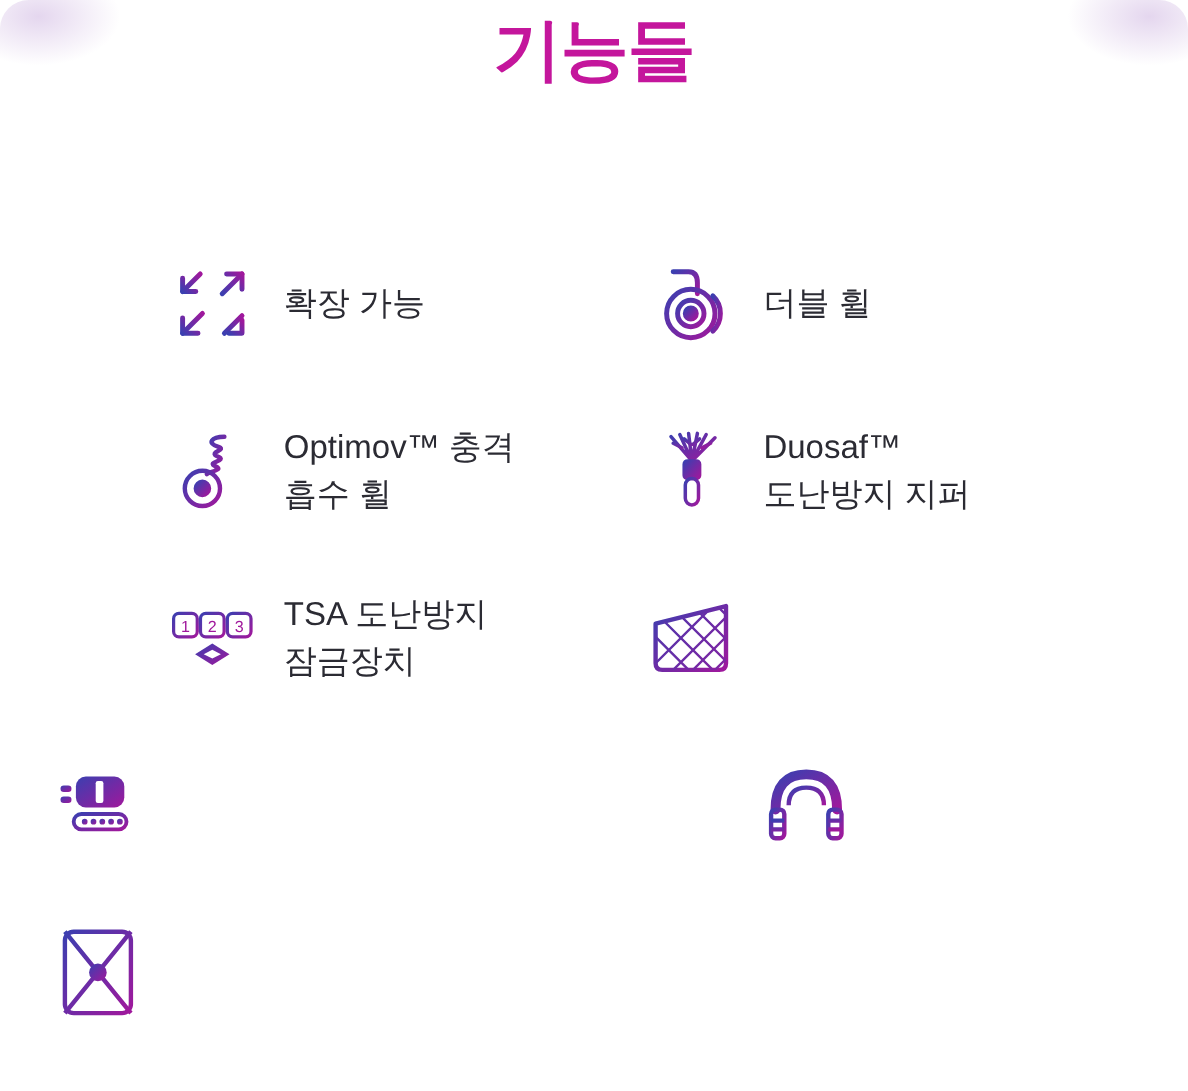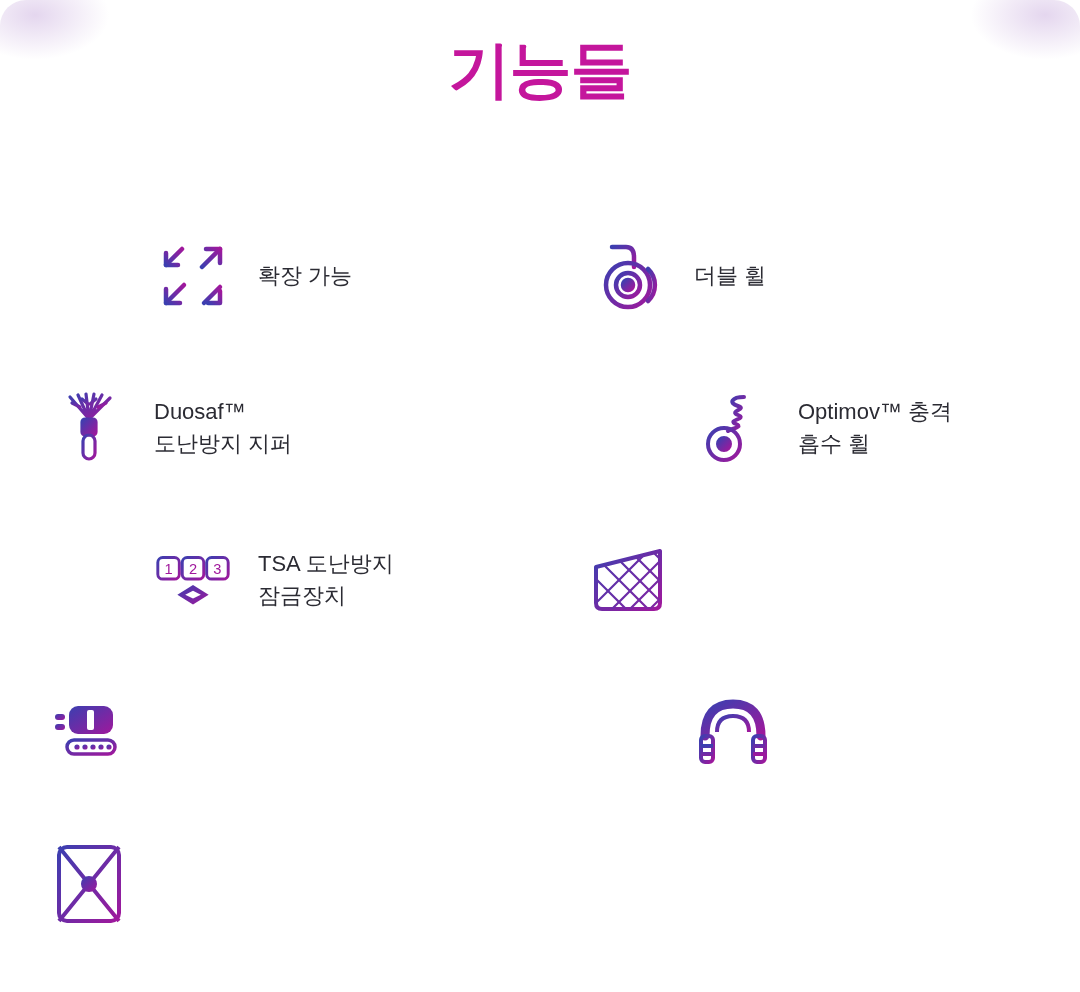--- a/index.html
+++ b/index.html
@@ -36,21 +36,21 @@
     background: radial-gradient(ellipse at 50% 50%, rgba(166,120,200,0.30), rgba(255,255,255,0) 70%);
     pointer-events: none;
   }
 
   .title {
     text-align: center;
     font-size: 62px;
     font-weight: 700;
     color: #c4169c;
     letter-spacing: -1px;
-    padding-top: 34px;
+    padding-top: 10px;
     line-height: 1.15;
   }
 
   .grid {
     position: absolute;
     top: 200px;
     left: 0;
     width: 1080px;
     display: grid;
     grid-template-columns: 540px 540px;
@@ -70,21 +70,21 @@
   .feature-icon {
     width: 86px;
     height: 86px;
     flex: 0 0 86px;
     display: flex;
     align-items: center;
     justify-content: center;
   }
   .feature-icon svg { display: block; }
   .feature-label {
-    font-size: 22px;
+    font-size: 30px;
     line-height: 1.45;
     color: #2b2b33;
     font-weight: 400;
     max-width: 300px;
     white-space: pre-line;
   }
   .feature.col-right .feature-label { max-width: 300px; }
 </style>
 </head>
 <body>
@@ -135,20 +135,40 @@
             <circle cx="38" cy="48" r="22"></circle>
             <circle cx="38" cy="48" r="12"></circle>
             <circle cx="38" cy="48" r="5" fill="url(#g2)"></circle>
             <path d="M58 32 A22 22 0 0 1 58 64"></path>
           </g>
         </svg>
       </span>
       <div class="feature-label">더블 휠</div>
     </div>
 
+    <div class="feature">
+      <span class="feature-icon">
+        <svg width="78" height="78" viewBox="0 0 78 78">
+          <defs>
+            <linearGradient id="g3" x1="0" y1="0" x2="1" y2="1">
+              <stop offset="0%" stop-color="#3b3fb0"></stop>
+                <stop offset="100%" stop-color="#a0189c"></stop>
+            </linearGradient>
+          </defs>
+          <g fill="none" stroke="url(#g3)" stroke-width="4" stroke-linecap="round">
+            <path d="M50 8 C38 8 34 14 44 17 C54 20 34 22 44 26 C54 30 32 31 42 35 C50 38 36 40 34 42"></path>
+            <circle cx="30" cy="55" r="16"></circle>
+            <circle cx="30" cy="55" r="6" fill="url(#g3)"></circle>
+          </g>
+        </svg>
+      </span>
+      <div class="feature-label">Optimov™ 충격
+흡수 휠</div>
+    </div>
+
     <div class="feature col-right">
       <span class="feature-icon">
         <svg width="78" height="78" viewBox="0 0 78 78">
           <defs>
             <linearGradient id="g4" x1="0" y1="0" x2="1" y2="1">
               <stop offset="0%" stop-color="#3b3fb0"></stop>
                 <stop offset="100%" stop-color="#a0189c"></stop>
             </linearGradient>
           </defs>
           <g fill="none" stroke="url(#g4)" stroke-width="3.2" stroke-linecap="round">
@@ -159,40 +179,20 @@
             <path d="M39 50 L39 64"></path>
           </g>
         </svg>
       </span>
       <div class="feature-label">Duosaf™
 도난방지 지퍼</div>
     </div>
 
     <div class="feature">
       <span class="feature-icon">
-        <svg width="78" height="78" viewBox="0 0 78 78">
-          <defs>
-            <linearGradient id="g3" x1="0" y1="0" x2="1" y2="1">
-              <stop offset="0%" stop-color="#3b3fb0"></stop>
-                <stop offset="100%" stop-color="#a0189c"></stop>
-            </linearGradient>
-          </defs>
-          <g fill="none" stroke="url(#g3)" stroke-width="4" stroke-linecap="round">
-            <path d="M50 8 C38 8 34 14 44 17 C54 20 34 22 44 26 C54 30 32 31 42 35 C50 38 36 40 34 42"></path>
-            <circle cx="30" cy="55" r="16"></circle>
-            <circle cx="30" cy="55" r="6" fill="url(#g3)"></circle>
-          </g>
-        </svg>
-      </span>
-      <div class="feature-label">Optimov™ 충격
-흡수 휠</div>
-    </div>
-
-    <div class="feature">
-      <span class="feature-icon">
         <svg width="88" height="78" viewBox="0 0 88 78">
           <defs>
             <linearGradient id="g5" x1="0" y1="0" x2="1" y2="1">
               <stop offset="0%" stop-color="#3b3fb0"></stop>
                 <stop offset="100%" stop-color="#a0189c"></stop>
             </linearGradient>
           </defs>
           <g fill="none" stroke="url(#g5)" stroke-width="3">
             <rect x="8" y="16" width="22" height="22" rx="5"></rect>
             <rect x="33" y="16" width="22" height="22" rx="5"></rect>

